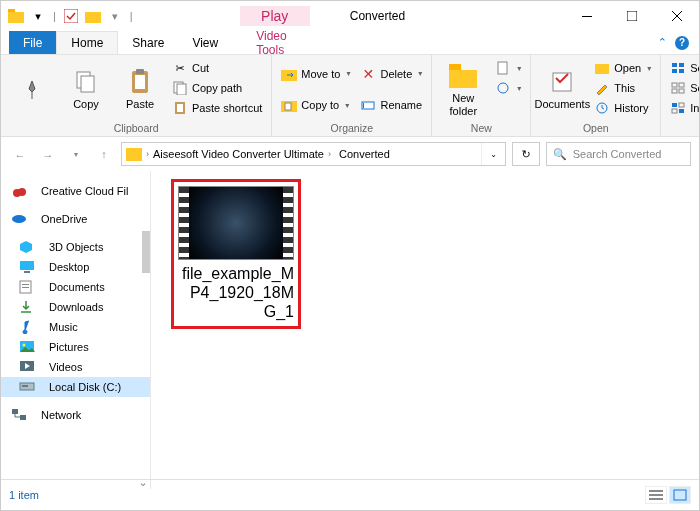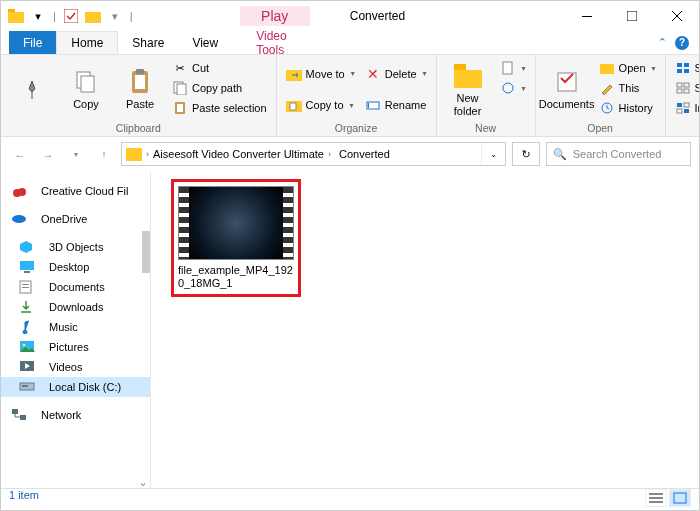--- a/index.html
+++ b/index.html
@@ -55,24 +55,24 @@
 .tree-icon { width: 16px; height: 14px; display: inline-block; }
 .scroll-thumb { position: absolute; right: 0; top: 60px; width: 8px; height: 42px; background: #ccc; }
 .scroll-down { position: absolute; right: 0; bottom: 0; width: 14px; height: 14px; display: flex; align-items: center; justify-content: center; color: #888; }
 
 .content { flex: 1; padding: 10px; position: relative; }
 .file-thumb { width: 130px; position: absolute; left: 20px; top: 8px; }
 .thumb-highlight { border: 3px solid #e31b23; padding: 4px; }
 .thumb-frame { width: 100%; height: 74px; background: #fff; border: 1px solid #888; display: flex; }
 .thumb-strip { width: 10px; background: repeating-linear-gradient(#333 0 6px, #fff 6px 10px); }
 .thumb-img { flex: 1; background: radial-gradient(circle at 50% 50%, #3a5168 0%, #0a1624 65%, #000 100%); }
-.thumb-label { text-align: left; font-size: 11px; line-height: 1.2; margin-top: 4px; word-break: break-all; }
-
-
-.statusbar { position: absolute; bottom: 0; left: 0; right: 0; height: 22px; border-top: 1px solid #e0e0e0; display: flex; align-items: flex-start; padding: 0 8px; color: #1560b3; }
+.thumb-label { text-align: right; font-size: 16px; line-height: 1.2; margin-top: 4px; word-break: break-all; }
+
+
+.statusbar { position: absolute; bottom: 0; left: 0; right: 0; height: 31px; border-top: 1px solid #e0e0e0; display: flex; align-items: center; padding: 8px 8px; color: #1560b3; }
 .status-right { margin-left: auto; display: flex; gap: 2px; }
 .view-btn { width: 22px; height: 18px; border: 1px solid #eee; display: flex; align-items: center; justify-content: center; }
 
 
 svg { display: block; }
 </style>
 </head>
 <body>
 
 <div class="titlebar">
@@ -176,21 +176,21 @@
             </span>
             <span>Copy path</span>
           </div>
         <div class="rb-small">
             <span class="sm-icon">
               <svg width="14" height="14">
                 <rect x="2" y="1" width="10" height="12" fill="#c79a5a"></rect>
                 <rect x="4" y="3" width="6" height="8" fill="#fff"></rect>
               </svg>
             </span>
-            <span>Paste selection</span>
+            <span>Paste shortcut</span>
           </div>
       </div>
     </div>
     <div class="ribbon-label">Clipboard</div>
   </div>
 
   <div class="ribbon-group">
     <div class="ribbon-content">
       <div class="rb-col" style="justify-content:space-around">
         <div class="rb-small dd">

